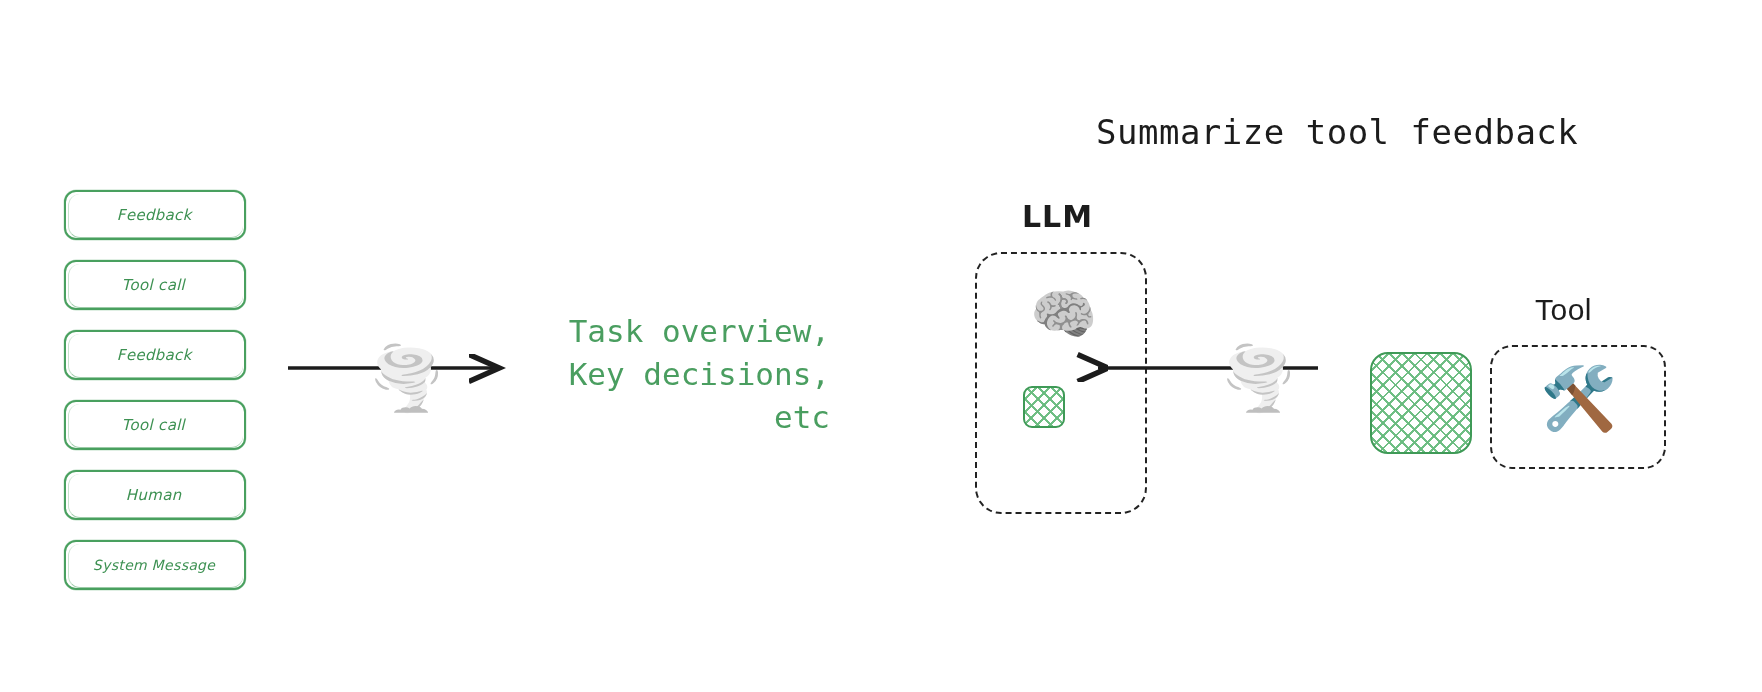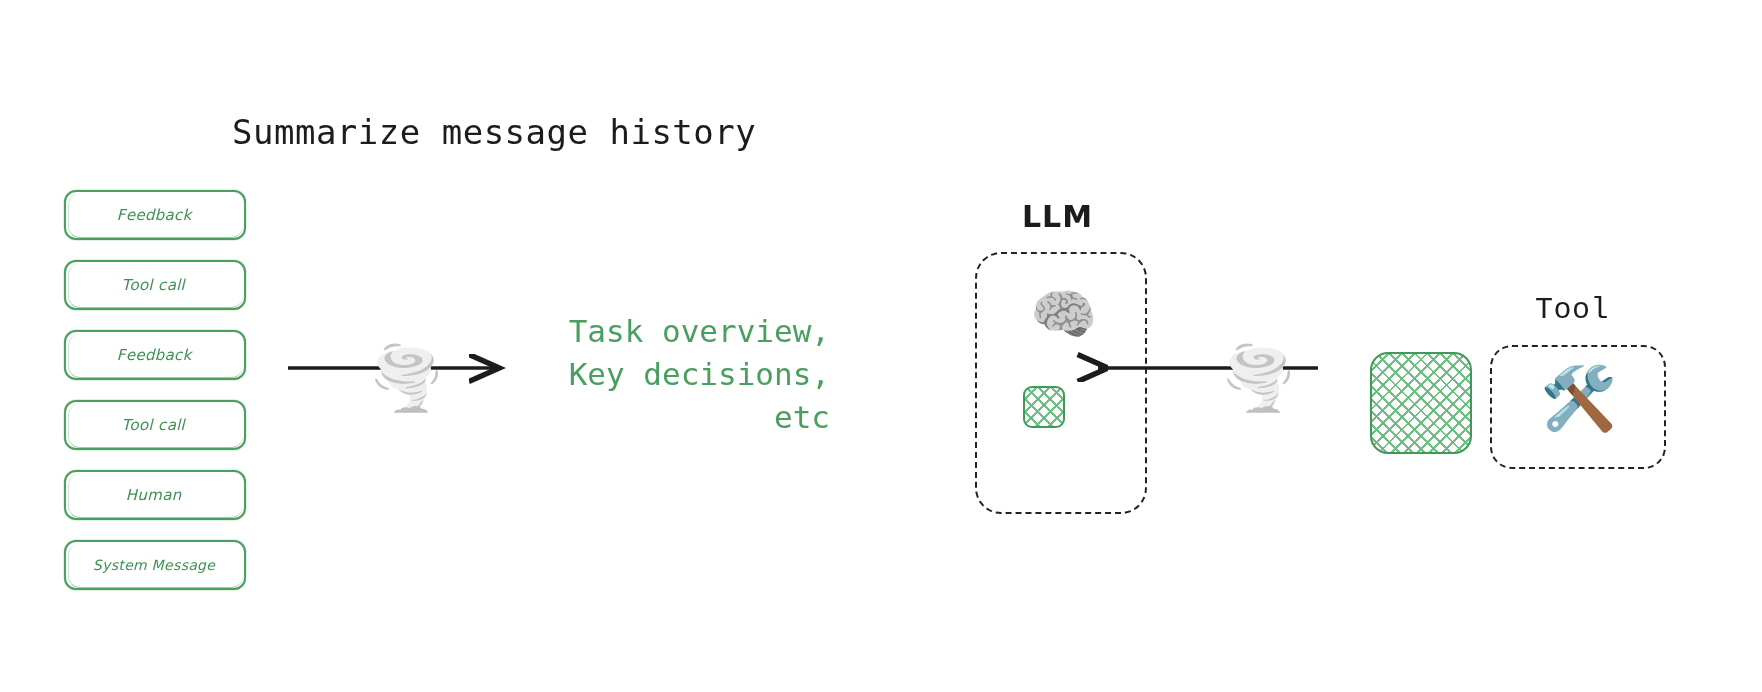--- a/index.html
+++ b/index.html
@@ -162,21 +162,21 @@
     height: 98px;
     border-radius: 18px;
     border-width: 2.8px;
   }
 
   
   #tool-label {
     position: absolute;
     left: 1535px;
     top: 293px;
-    font-family: Liberation Mono, monospace;
+    font-family: Liberation Sans, sans-serif;
     font-size: 30px;
     color: #1c1c1c;
     letter-spacing: 0.5px;
   }
   #tool-box {
     position: absolute;
     left: 1490px;
     top: 345px;
     width: 172px;
     height: 120px;
@@ -191,21 +191,20 @@
     font-size: 62px;
     line-height: 1;
     user-select: none;
   }
 </style>
 </head>
 <body>
 
 <div class="stage">
 
-  <div class="panel-title" id="title-left">Summarize message history</div>
 
   <div class="msg-stack">
     <div class="msg-box">
       <span class="msg-label">Feedback</span>
     </div>
     <div class="msg-box">
       <span class="msg-label">Tool call</span>
     </div>
     <div class="msg-box">
       <span class="msg-label">Feedback</span>
@@ -229,20 +228,21 @@
     </defs>
     <line x1="0" y1="8" x2="208" y2="8" stroke="#1c1c1c" stroke-width="3.4" marker-end="url(#head-r)"></line>
   </svg>
 
   <div class="tornado" id="tornado-left">🌪️</div>
 
   <div id="summary-text">Task overview,
 Key decisions,
 etc</div>
 
+  <div class="panel-title" id="title-right">Summarize tool feedback</div>
 
   <div id="llm-label">LLM</div>
 
   <div id="llm-box"></div>
 
   <div id="brain-emoji">🧠</div>
 
   <div class="hatch" id="hatch-small"></div>
 
   <svg class="arrow-svg" id="arrow-right-svg" width="230" height="30">

